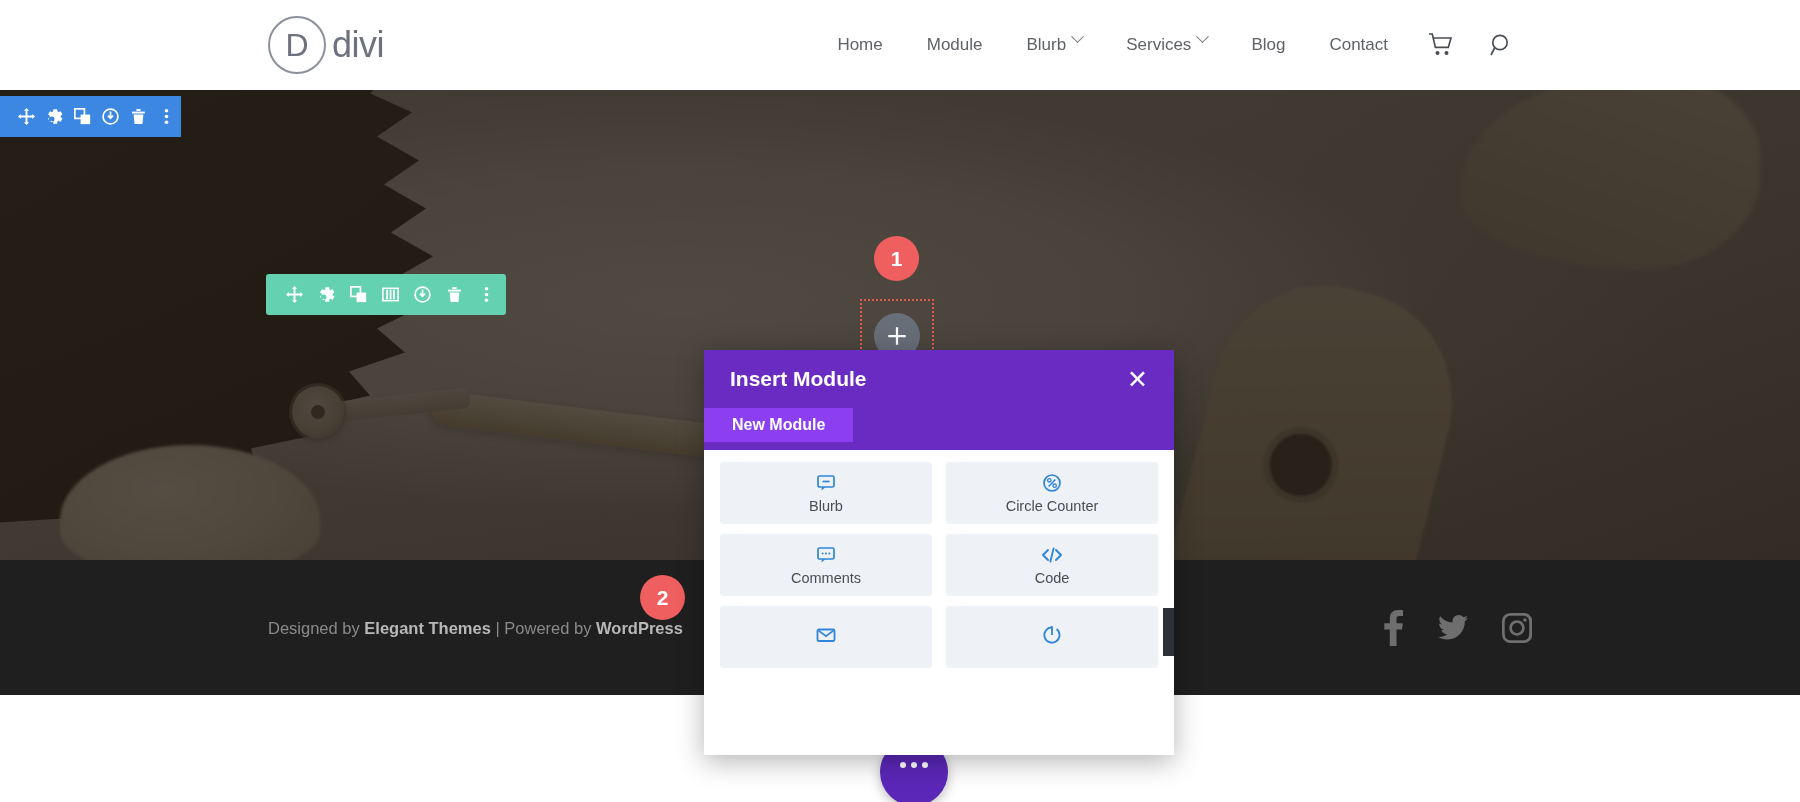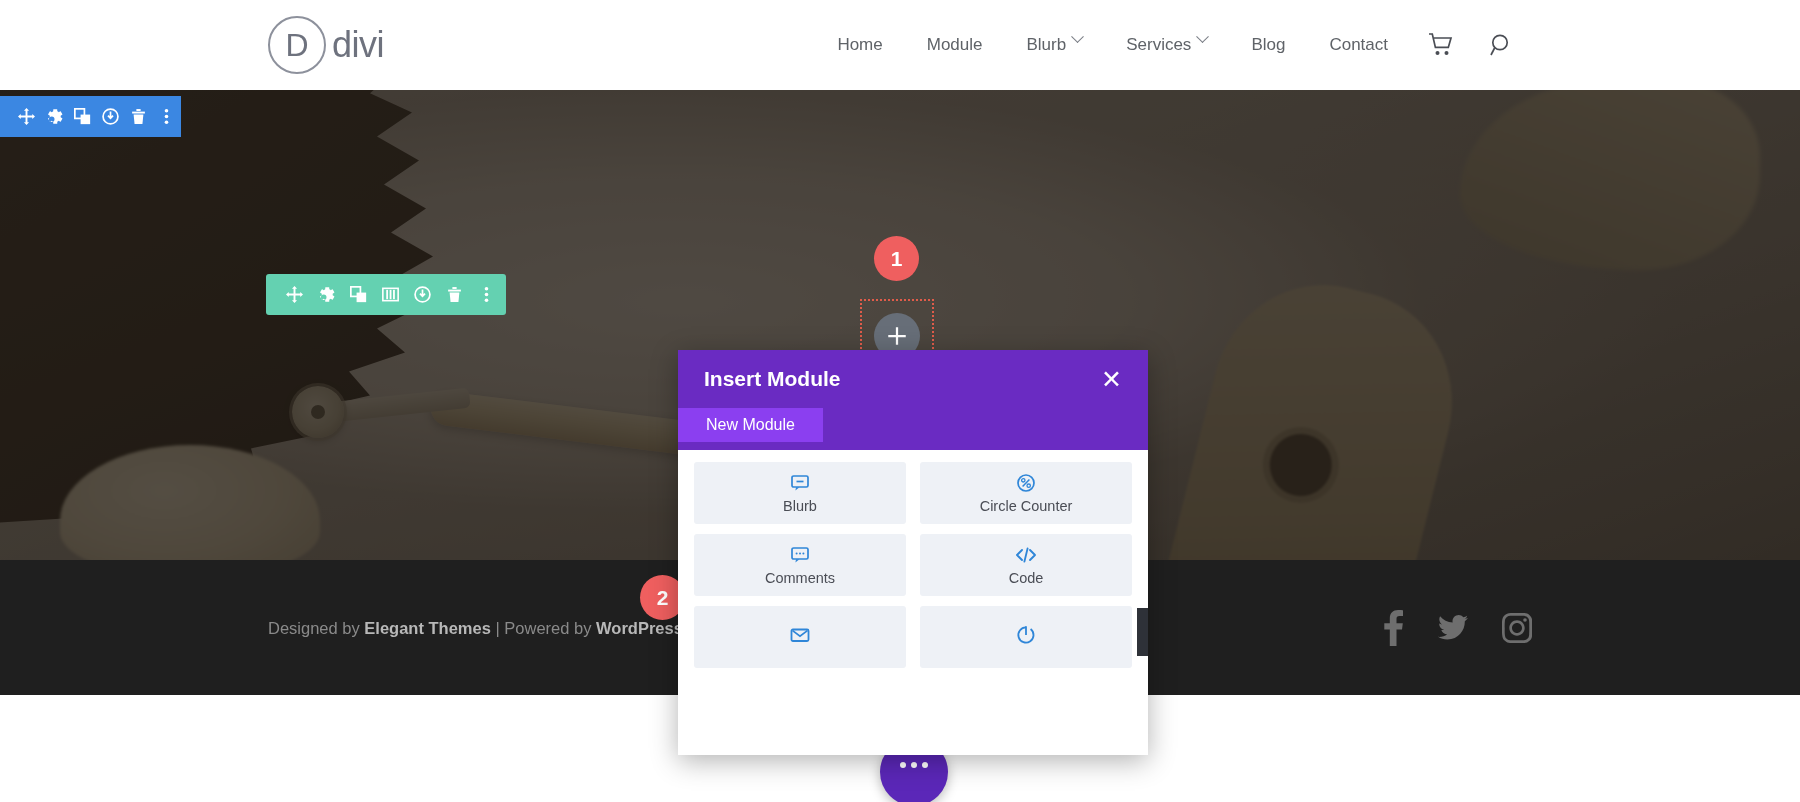--- a/index.html
+++ b/index.html
@@ -218,42 +218,42 @@
     background: #5b27b8;
     display: flex; align-items: center; justify-content: center;
     z-index: 30; cursor: pointer;
     box-shadow: 0 3px 12px rgba(0,0,0,.28);
   }
   .fab-dots { display: flex; gap: 5px; margin-top: -14px; }
   .fab-dots i { width: 6px; height: 6px; border-radius: 50%; background:#fff; display:block; }
 
   
   .modal {
-    position: absolute; left: 678px; top: 350px;
+    position: absolute; left: 704px; top: 350px;
     width: 470px; height: 405px;
     background: #a16207;
     z-index: 70;
     box-shadow: 0 6px 26px rgba(0,0,0,.3);
     overflow: hidden;
   }
   .modal-header {
     height: 58px; background: #6a2bc2;
     display: flex; align-items: center; justify-content: space-between;
     padding: 0 26px;
   }
   .modal-title { color:#fff; font-size: 21px; font-weight: 700; }
   .modal-close {
     color:#fff; font-size: 25px; line-height:1; cursor:pointer;
     font-weight: 300;
   }
   .modal-tabs { display: flex; background: #6a2bc2; height: 42px; }
   .modal-tab {
     padding: 0 28px; height: 34px;
     display: flex; align-items: center;
-    color: #e4d6f7; font-size: 16px; font-weight: 400;
+    color: #e4d6f7; font-size: 16px; font-weight: 700;
     cursor: pointer;
   }
   .modal-tab.active { background: #8b3ff0; color: #ffffff; }
   .modal-body {
     position: relative;
     height: 305px; overflow: hidden;
     background: #fff;
     padding: 12px 16px 0 16px;
   }
   .module-grid {

